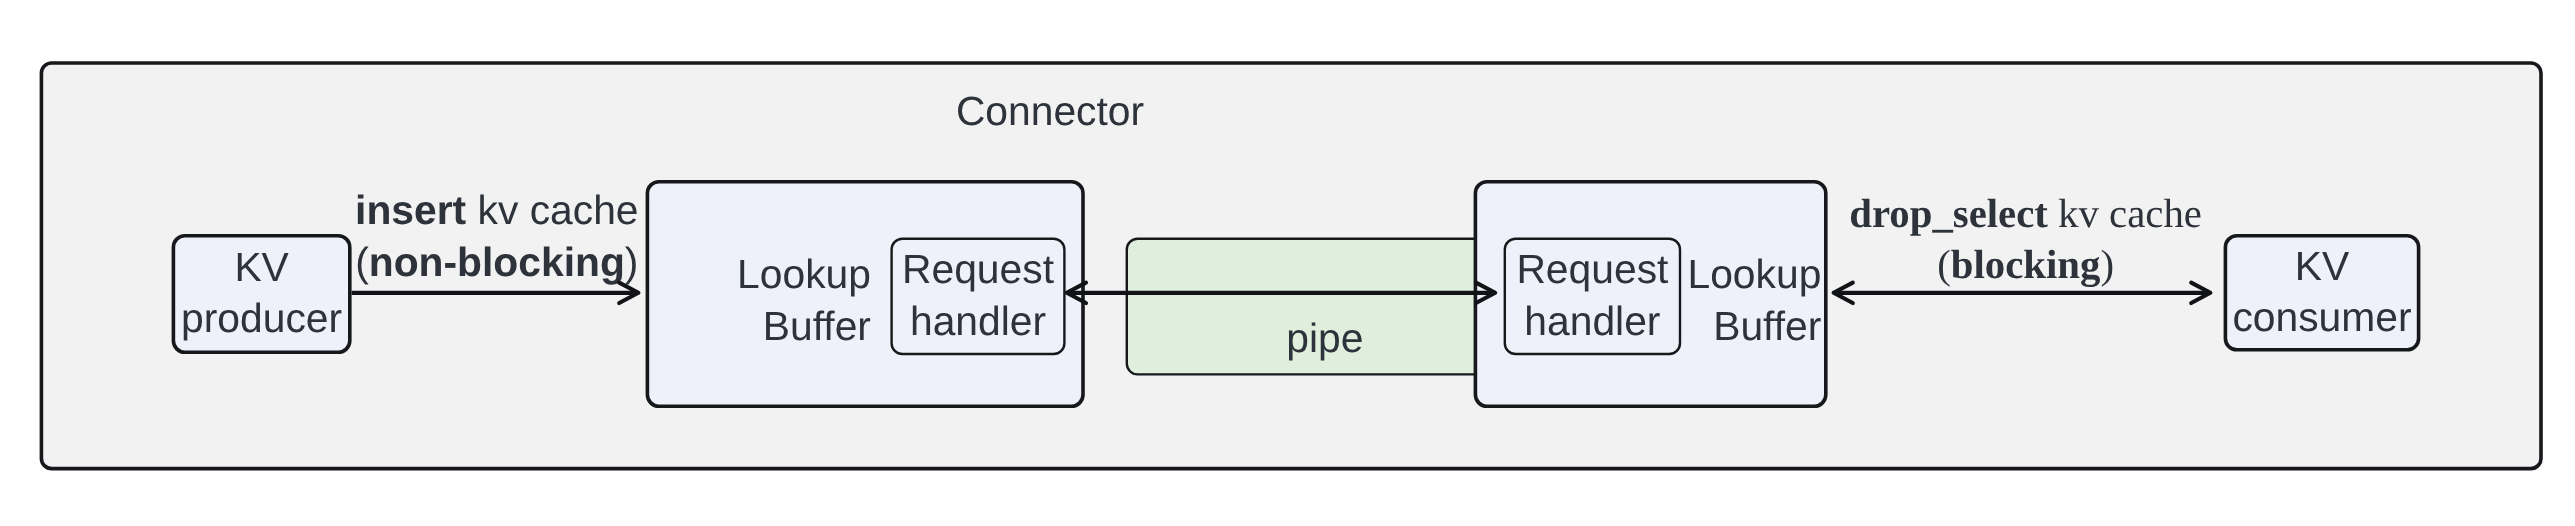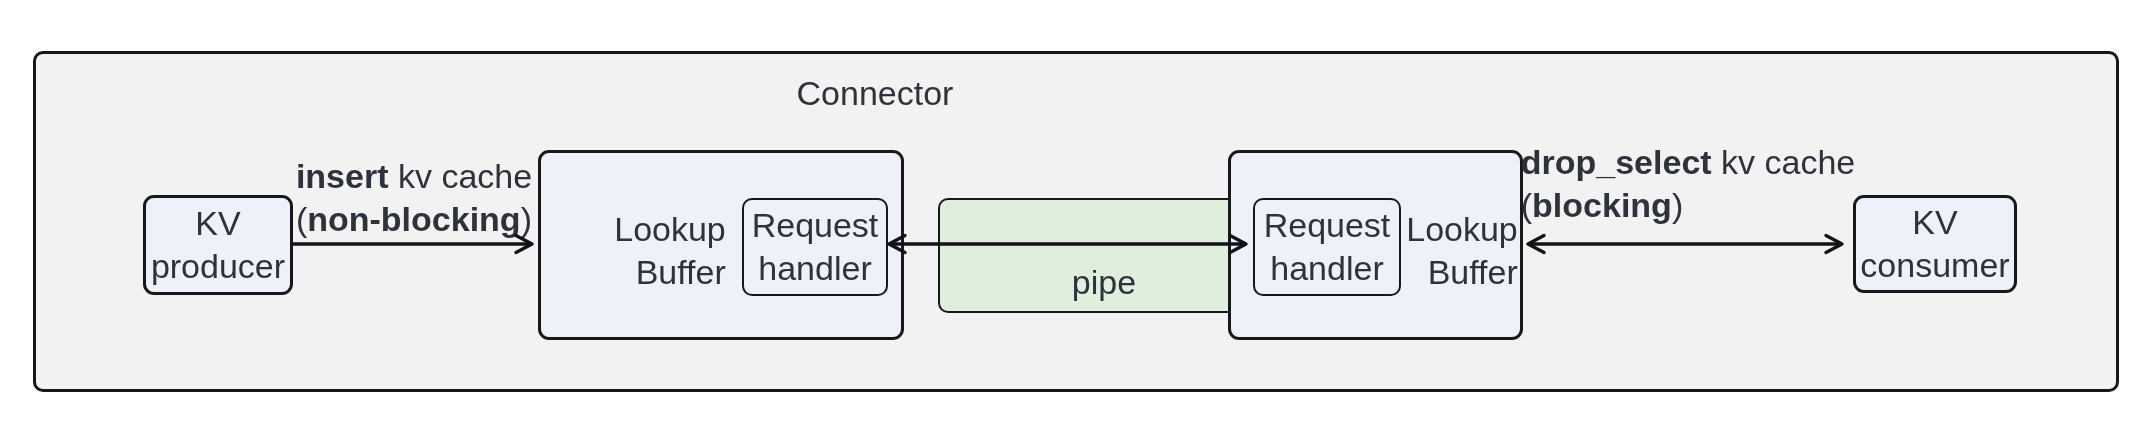--- a/index.html
+++ b/index.html
@@ -49,24 +49,24 @@
   .lb-left .rh{left:201px;top:45px;width:146px;height:98px;}
   .lb-right .rh{left:22px;top:45px;width:148px;height:98px;}
   .pipe{
     position:absolute;left:938px;top:198px;width:332px;height:115px;
     background:var(--pipe-fill);border:2.5px solid var(--node-border);
     border-radius:10px;
   }
   .pipe-label{position:absolute;left:0;top:61px;width:100%;text-align:center;}
   .edge-label{
     position:absolute;transform:translateX(-50%);
-    white-space:nowrap;
+    text-align:center;white-space:nowrap;
   }
   .edge-label-insert{left:414px;top:155px;}
-  .edge-label-drop{left:1688px;top:141px;}
+  .edge-label-drop{left:1688px;top:157px;font-family:Liberation Serif, serif;}
   .edge-label b{font-weight:bold;}
   svg.edges{position:absolute;left:0;top:0;width:2146px;height:438px;pointer-events:none;}
   .edge-line{stroke:var(--arrow);stroke-width:3.5;}
   marker path{stroke:var(--arrow);fill:none;}
 </style>
 </head>
 <body>
 
 <div class="frame"></div>
 <div class="frame-title">Connector</div>

